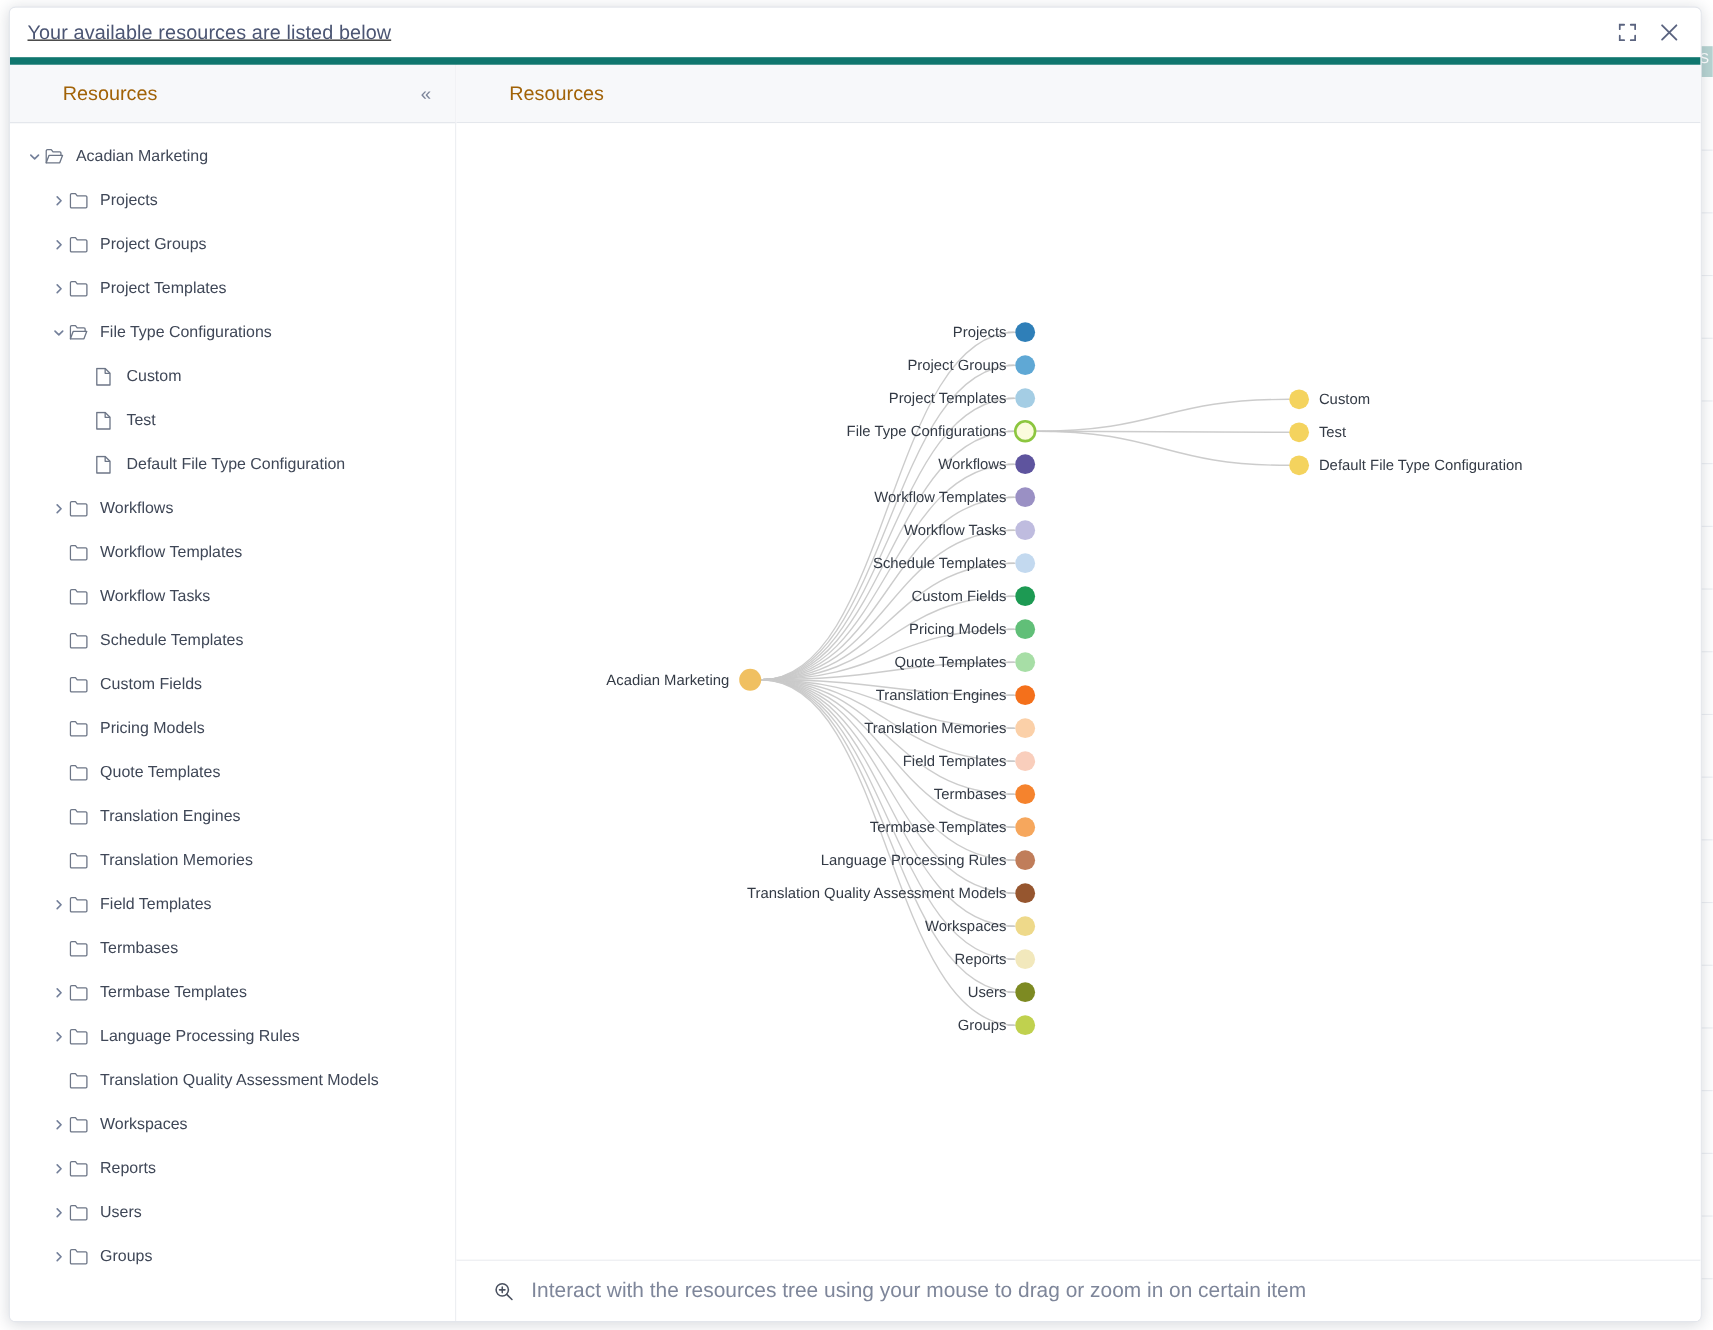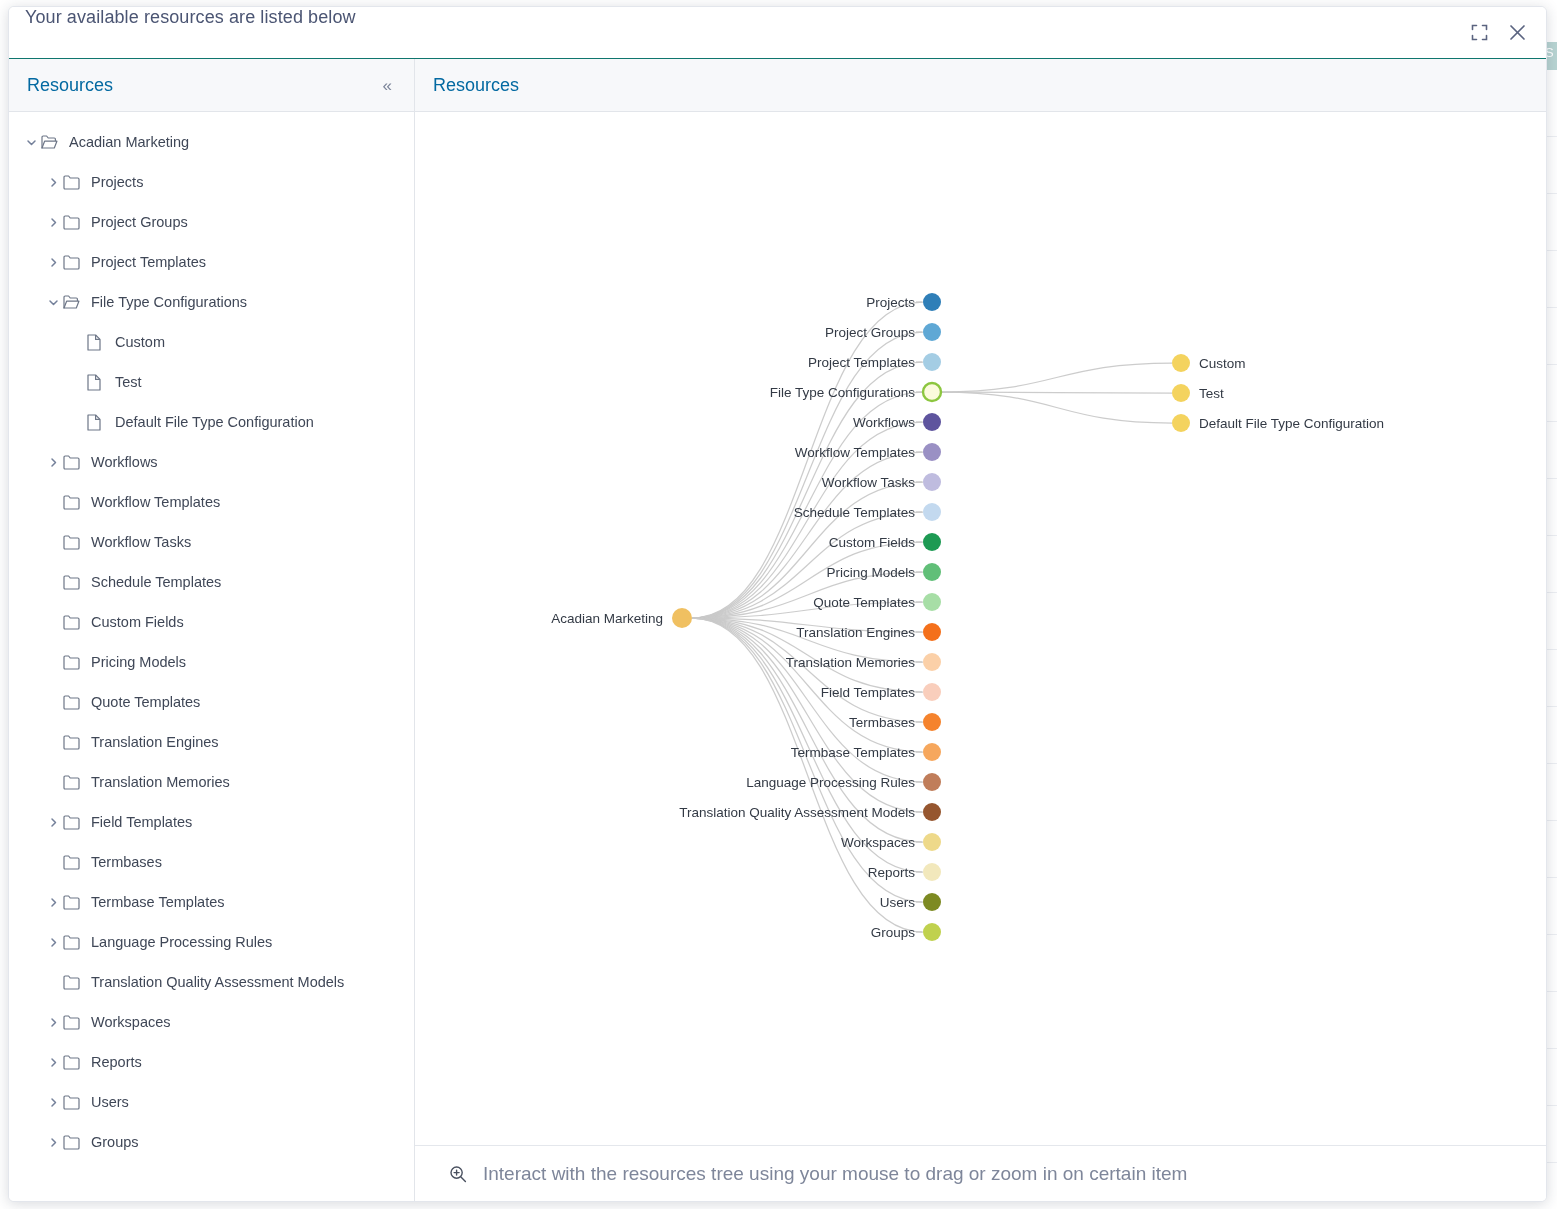--- a/index.html
+++ b/index.html
@@ -61,24 +61,26 @@
     overflow: hidden;
     display: flex;
     flex-direction: column;
   }
 
   
   .modal-titlebar {
     height: 52px;
     min-height: 52px;
     background: #ffffff;
-    border-bottom: 1px solid #0f766e;
-    display: flex;
+    border-bottom: 7px solid #0f766e;
+    display: flex;
+    align-items: center;
     padding: 0 18px 0 16px;
     box-sizing: border-box;
+    text-decoration: underline;
   }
   .modal-title {
     font-size: 18px;
     color: #4b5573;
     letter-spacing: 0.1px;
     flex: 1;
   }
   .titlebar-actions {
     display: flex;
     align-items: center;
@@ -116,22 +118,23 @@
     min-height: 53px;
     background: #f7f8fa;
     border-bottom: 1px solid #e2e5ea;
     display: flex;
     align-items: center;
     padding: 0 18px 0 18px;
     box-sizing: border-box;
   }
   .panel-header-title {
     font-size: 18px;
-    color: #0369a1;
+    color: #a16207;
     flex: 1;
+    margin-left: 30px;
   }
   .collapse-btn {
     color: #7b8499;
     font-size: 17px;
     cursor: pointer;
     line-height: 1;
     padding: 2px 4px;
   }
 
   .tree {

